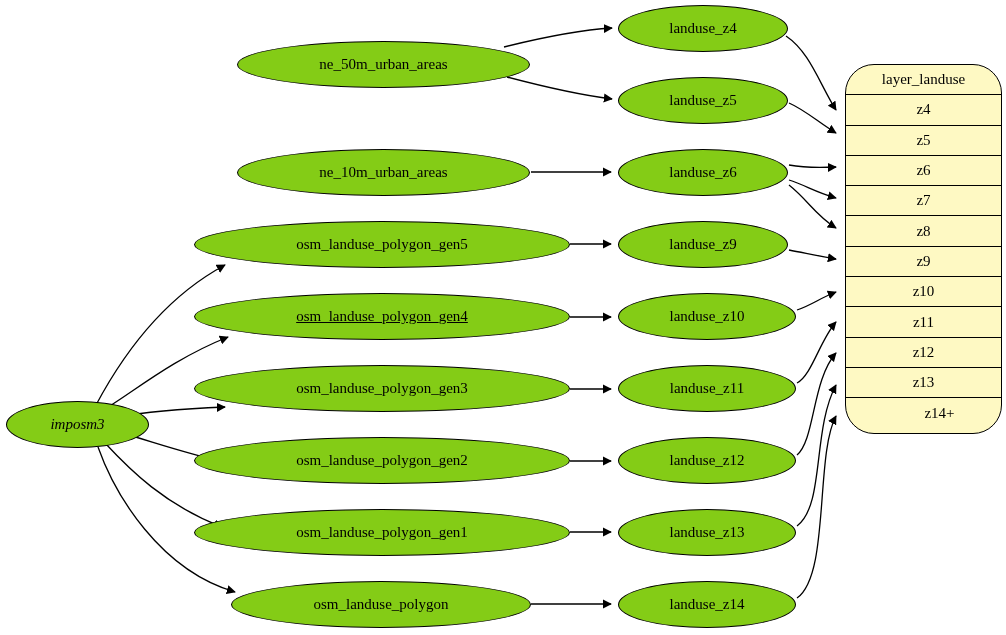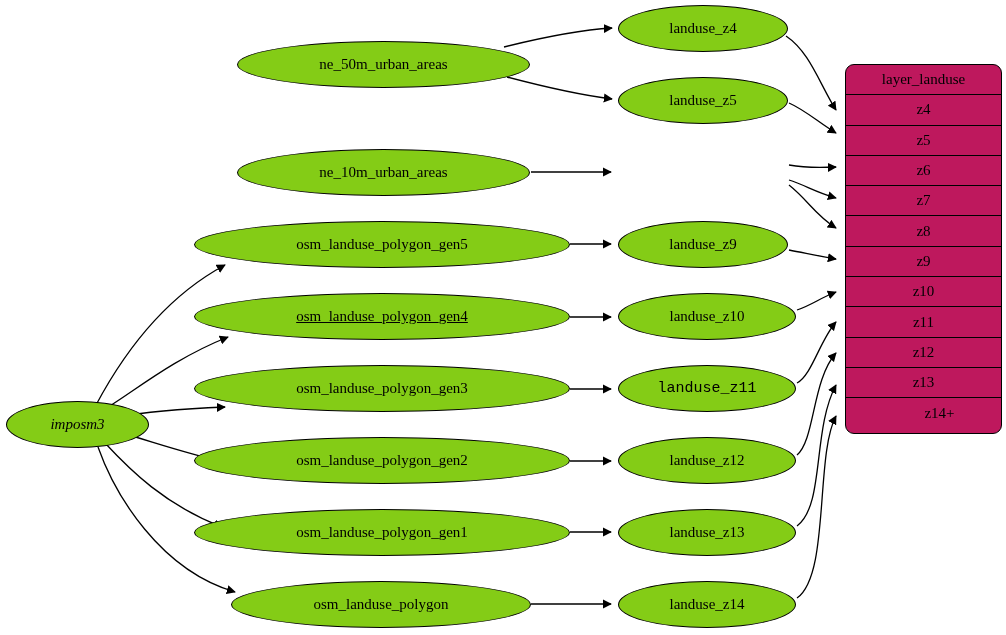--- a/index.html
+++ b/index.html
@@ -134,40 +134,43 @@
   <div class="node-ellipse" style="left:231px; top:581px; width:300px; height:47px;">
     <span>osm_landuse_polygon</span>
   </div>
 
   <div class="node-ellipse" style="left:618px; top:5px; width:170px; height:47px;">
     <span>landuse_z4</span>
   </div>
   <div class="node-ellipse" style="left:618px; top:77px; width:170px; height:47px;">
     <span>landuse_z5</span>
   </div>
+  <div class="node-ellipse" style="left:618px; top:149px; width:170px; height:47px;">
+    <span>landuse_z6</span>
+  </div>
   <div class="node-ellipse" style="left:618px; top:221px; width:170px; height:47px;">
     <span>landuse_z9</span>
   </div>
   <div class="node-ellipse" style="left:618px; top:293px; width:178px; height:47px;">
     <span>landuse_z10</span>
   </div>
-  <div class="node-ellipse" style="left:618px; top:365px; width:178px; height:47px;font-family:Liberation Mono, monospace;">
+  <div class="node-ellipse" style="left:618px; top:365px; width:178px; height:47px;">
     <span>landuse_z11</span>
   </div>
   <div class="node-ellipse" style="left:618px; top:437px; width:178px; height:47px;">
     <span>landuse_z12</span>
   </div>
   <div class="node-ellipse" style="left:618px; top:509px; width:178px; height:47px;">
     <span>landuse_z13</span>
   </div>
   <div class="node-ellipse" style="left:618px; top:581px; width:178px; height:47px;">
     <span>landuse_z14</span>
   </div>
 
-  <div id="layer-table" style="left: 845px; top: 64px; width: 157px; height: 370px; background: #be185d;">
+  <div id="layer-table" style="left: 845px; top: 64px; width: 157px; height: 370px; background: #fef9c3; border-radius: 29px;">
     <div class="row">layer_landuse</div>
     <div class="row">z4</div>
     <div class="row">z5</div>
     <div class="row">z6</div>
     <div class="row">z7</div>
     <div class="row">z8</div>
     <div class="row">z9</div>
     <div class="row">z10</div>
     <div class="row">z11</div>
     <div class="row">z12</div>

